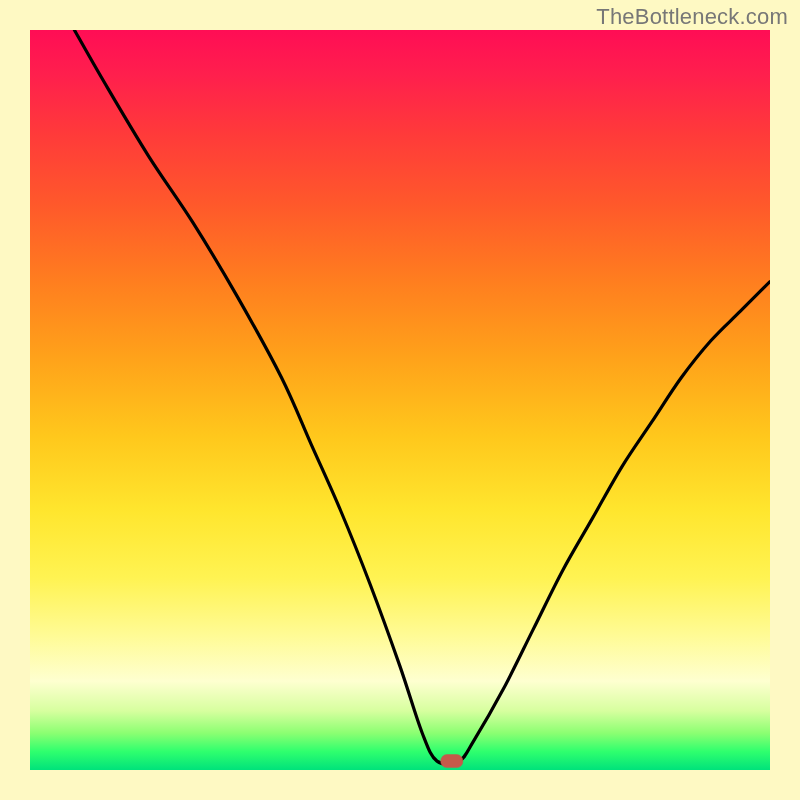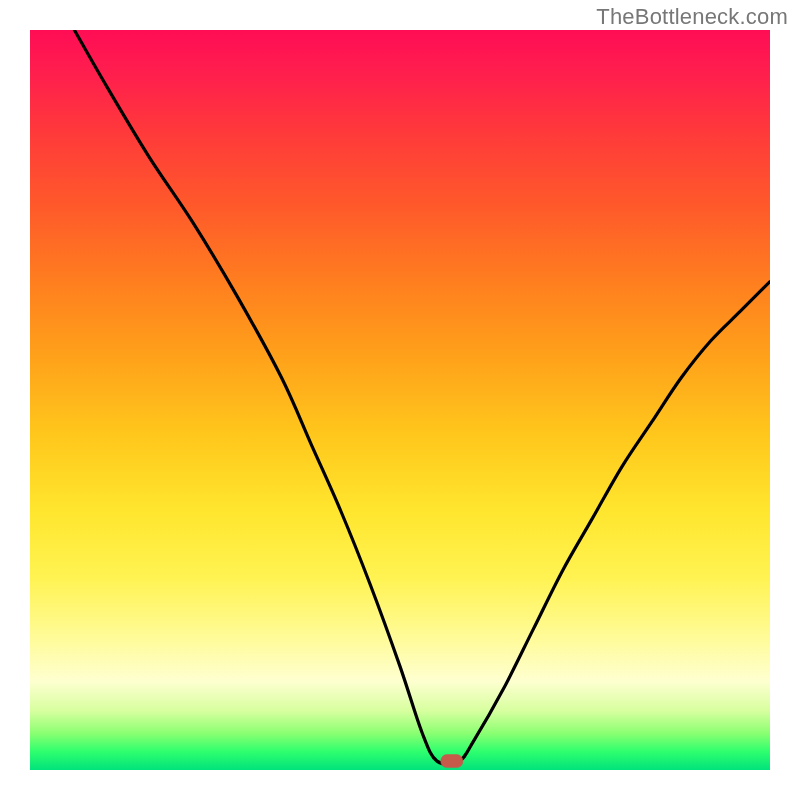--- a/index.html
+++ b/index.html
@@ -8,21 +8,21 @@
     width: 800px;
     height: 800px;
     overflow: hidden;
     background: #000;
     font-family: Arial, Helvetica, sans-serif;
   }
   .frame {
     position: relative;
     width: 800px;
     height: 800px;
-    background: #ffffff;
+    background: #fef9c3;
   }
   .watermark {
     position: absolute;
     top: 4px;
     right: 12px;
     color: #777;
     font-size: 22px;
     font-weight: 500;
     letter-spacing: 0.2px;
     z-index: 10;

